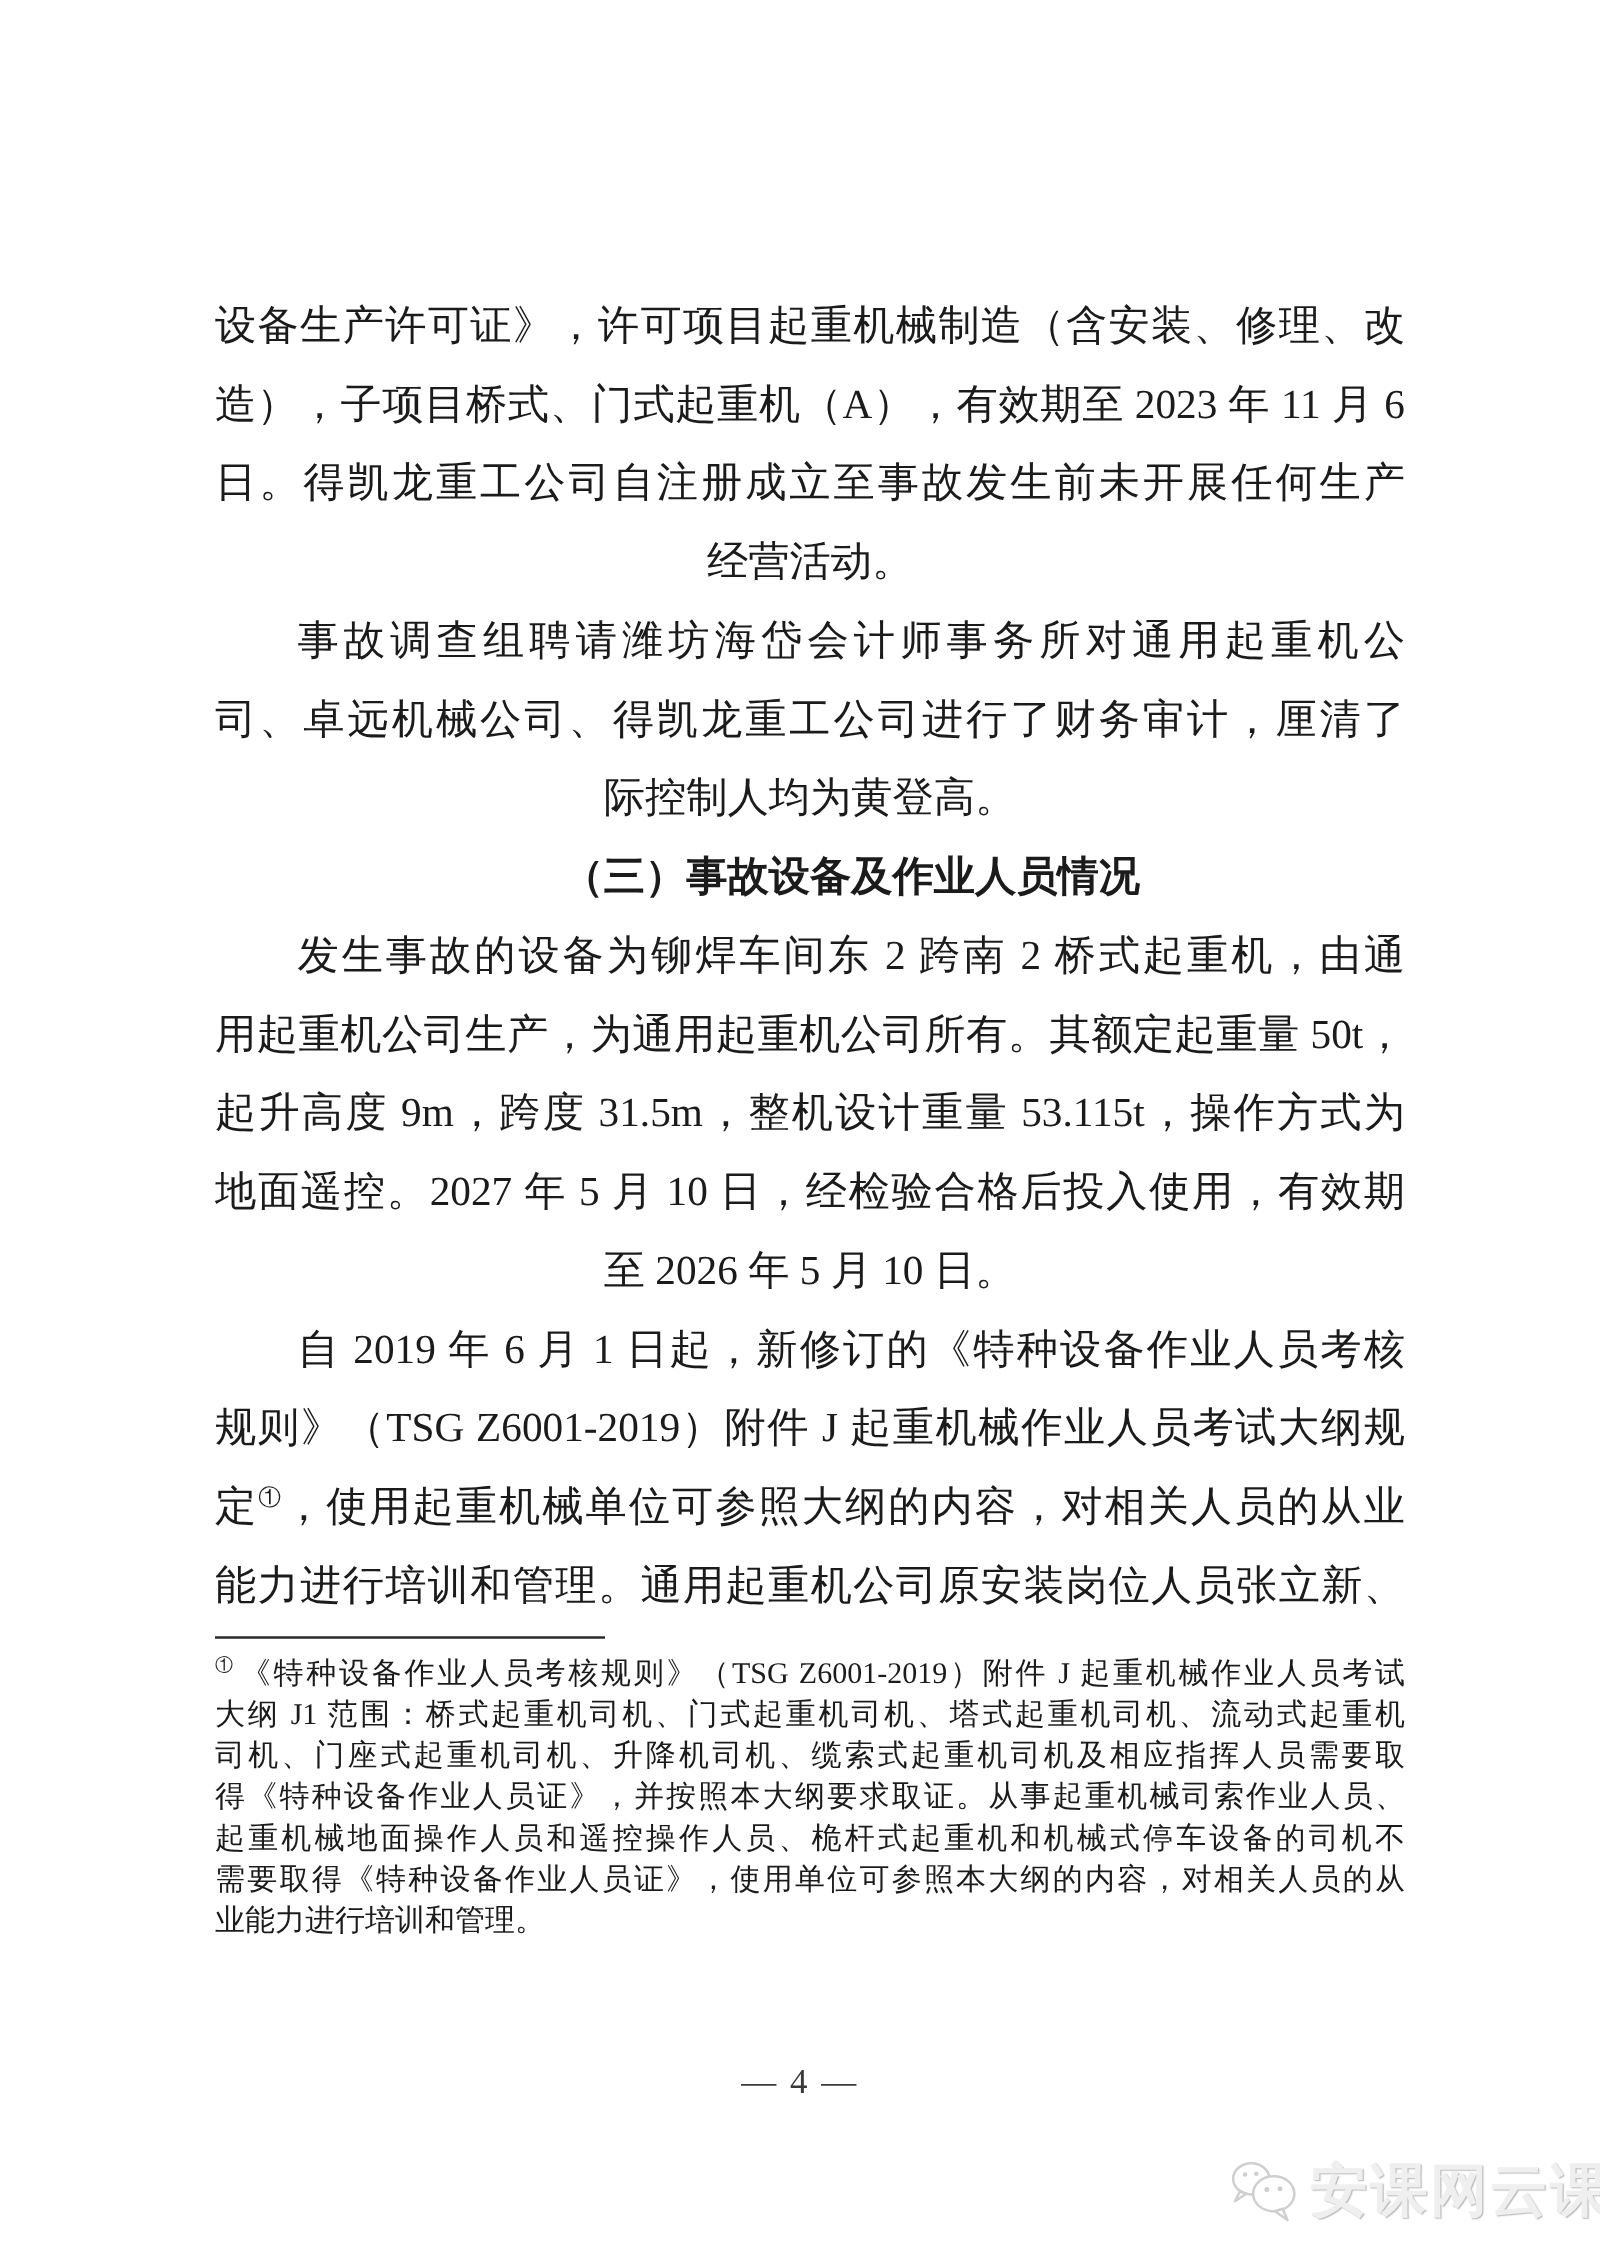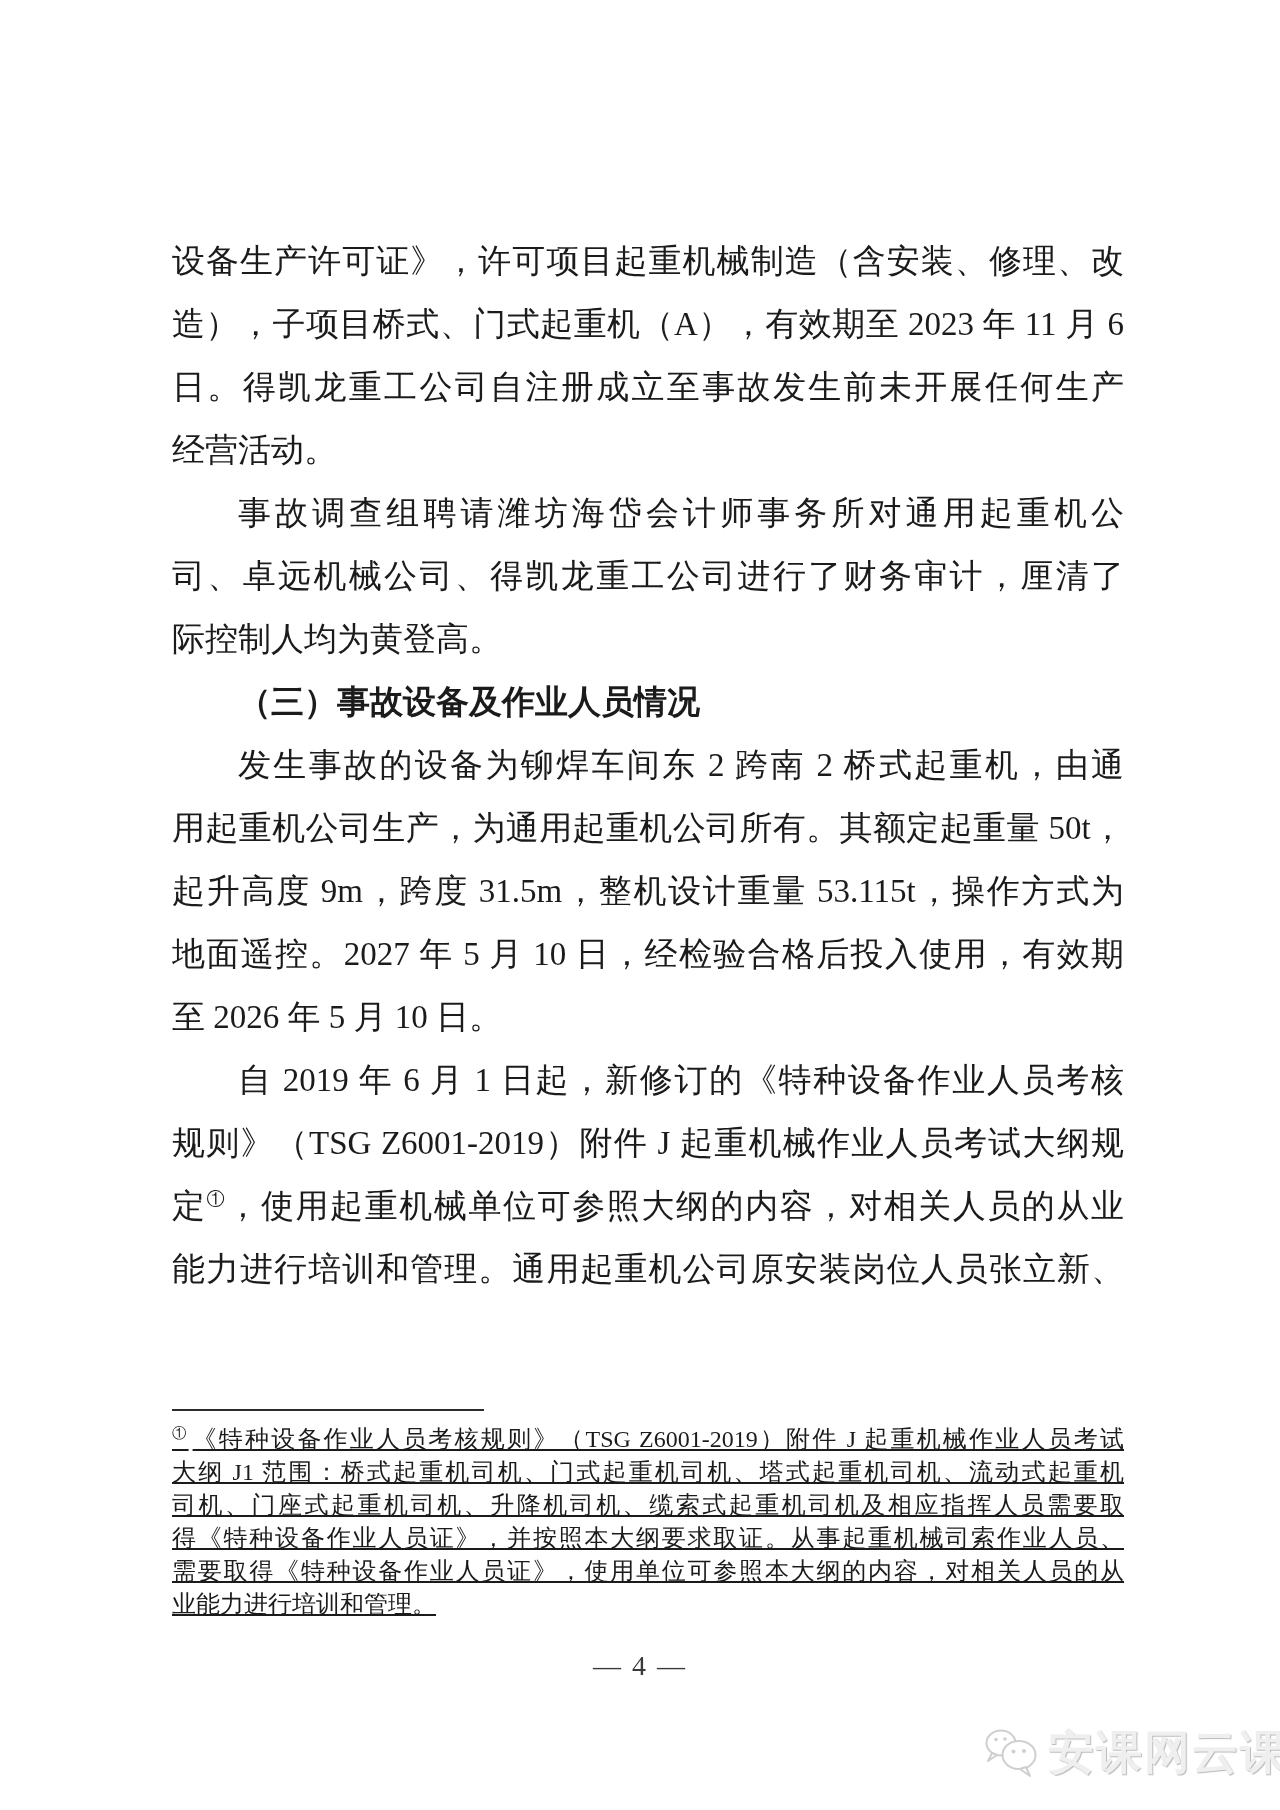--- a/index.html
+++ b/index.html
@@ -22,43 +22,43 @@
     left: 172px;
     top: 230px;
     width: 952px;
     font-size: 33px;
     line-height: 63px;
     color: #1b1b1b;
   }
   .line {
     height: 63px;
     overflow: hidden;
+    text-align: center;
   }
   .line.full {
     text-align: justify;
     text-align-last: justify;
   }
   .line.indent {
     text-indent: 2em;
   }
   .line.heading {
     font-weight: bold;
   }
   sup.ref {
     font-size: 0.55em;
     vertical-align: super;
     line-height: 0;
   }
   
   .footnote {
     position: absolute;
     left: 172px;
-    top: 1409px;
+    top: 1309px;
     width: 952px;
-    text-decoration: underline;
   }
   .fn-rule {
     width: 312px;
     height: 0;
     border-top: 2px solid #2b2b2b;
     margin-bottom: 12px;
   }
   .fn-lines {
     font-size: 24px;
     line-height: 33px;
@@ -142,20 +142,21 @@
 
   <div class="footnote">
     <div class="fn-rule"></div>
     <div class="fn-lines">
       <div class="fn-line full">
         <sup class="fn-mark">①</sup><span>《特种设备作业人员考核规则》（TSG Z6001-2019）附件 J 起重机械作业人员考试</span>
       </div>
       <div class="fn-line full">大纲 J1 范围：桥式起重机司机、门式起重机司机、塔式起重机司机、流动式起重机</div>
       <div class="fn-line full">司机、门座式起重机司机、升降机司机、缆索式起重机司机及相应指挥人员需要取</div>
       <div class="fn-line full">得《特种设备作业人员证》，并按照本大纲要求取证。从事起重机械司索作业人员、</div>
+      <div class="fn-line full">起重机械地面操作人员和遥控操作人员、桅杆式起重机和机械式停车设备的司机不</div>
       <div class="fn-line full">需要取得《特种设备作业人员证》，使用单位可参照本大纲的内容，对相关人员的从</div>
       <div class="fn-line">业能力进行培训和管理。</div>
     </div>
   </div>
 
   <div class="page-number">— 4 —</div>
 
   <div class="watermark">
     <span class="wm-icon">
       <svg viewBox="0 0 62 52" width="62" height="52" xmlns="http://www.w3.org/2000/svg">

